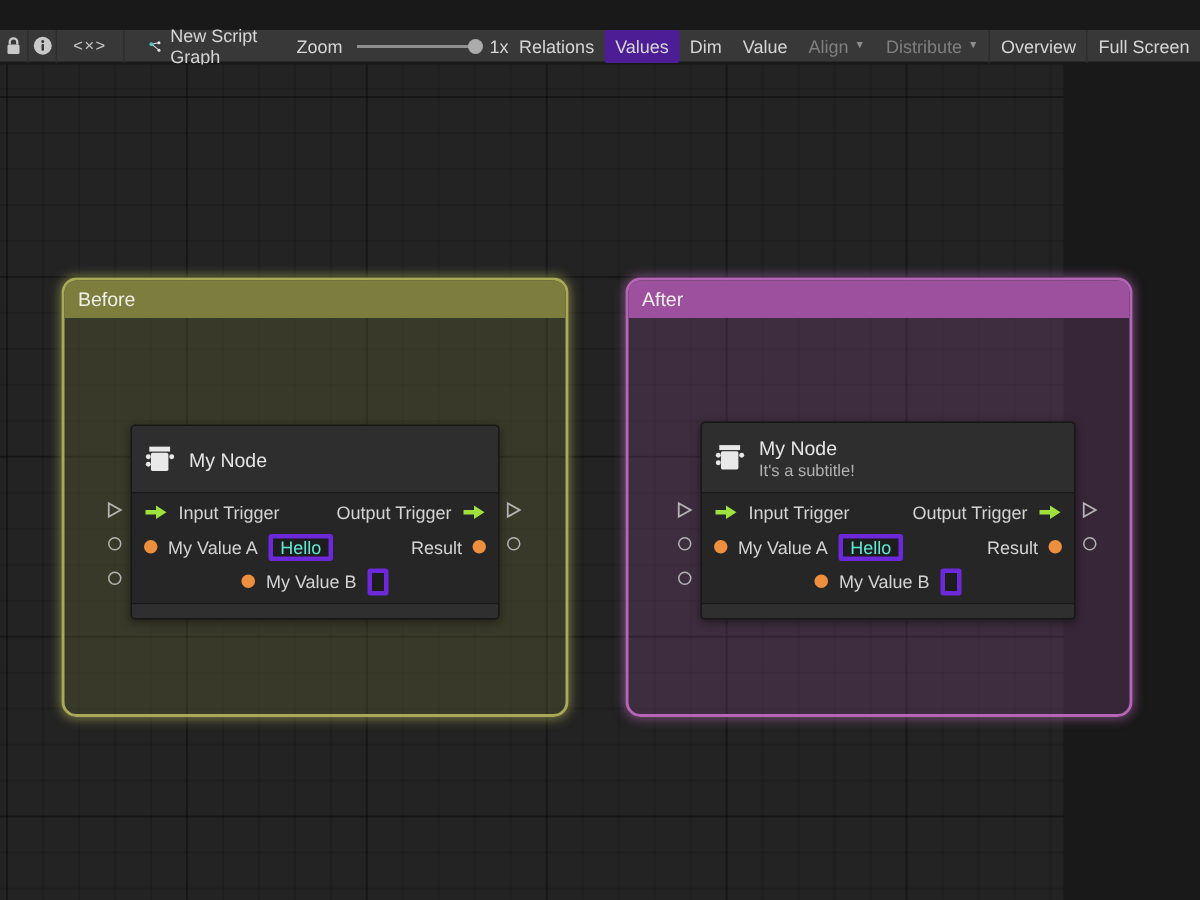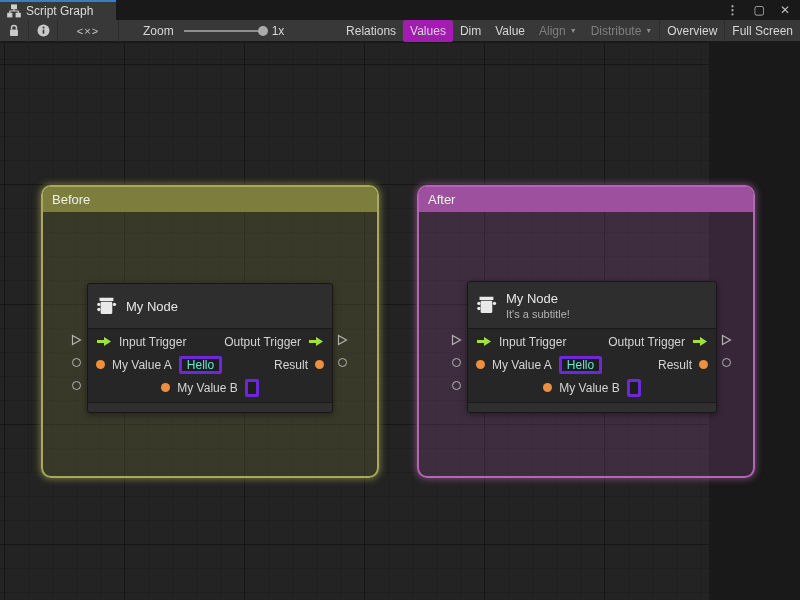--- a/index.html
+++ b/index.html
@@ -26,21 +26,21 @@
   .tb-icon-btn { width:28px; padding:0; }
   .tb-sep { width:1px; height:22px; background:#2d2d2d; }
   .code-glyph { font-size:11px; color:#c7c7c7; letter-spacing:1px; }
   .newgraph { display:flex; align-items:center; gap:6px; margin-left:16px; }
   .zoom-cluster { display:flex; align-items:center; margin-left:24px; }
   .zoom-track { position:relative; width:80px; height:2px; background:#8f8f8f; margin-left:10px; }
   .zoom-handle { position:absolute; right:-4px; top:-4px; width:10px; height:10px; border-radius:50%;
                  background:#ababab; }
   .zoom-val { margin-left:8px; }
   .tb-right { margin-left:auto; display:flex; align-items:center; height:22px; }
-  .tb-right .tb-btn.active { background:#a21caf; border-radius:2px; }
+  .tb-right .tb-btn.active { background:#4c1d95; border-radius:2px; }
   .tb-btn.disabled { color:#7f7f7f; }
   .dd-arrow { font-size:7px; margin-left:4px; color:#8d8d8d; }
 
   
   .canvas { position:absolute; left:0; top:43px; width:709px; height:557px; background-color:#232323;
     background-image:
       repeating-linear-gradient(to right,  rgba(0,0,0,0.28) 0 1px, transparent 1px 120px),
       repeating-linear-gradient(to bottom, rgba(0,0,0,0.28) 0 1px, transparent 1px 120px),
       repeating-linear-gradient(to right,  rgba(0,0,0,0.12) 0 1px, transparent 1px 24px),
       repeating-linear-gradient(to bottom, rgba(0,0,0,0.12) 0 1px, transparent 1px 24px);
@@ -89,38 +89,20 @@
   .eport { position:absolute; }
   .ecircle { width:9px; height:9px; border:1px solid #b4b4b4; border-radius:50%; }
   svg.etri  { display:block; }
   .arrow-svg { display:block; flex:none; }
 </style>
 </head>
 <body>
 
 <div class="window">
 
-  <div class="tabbar">
-    <div class="tab">
-      <svg width="14" height="14" viewBox="0 0 14 14">
-        <g stroke="#cfcfcf" stroke-width="1.2" fill="none">
-          <rect x="4.6" y="1" width="4.8" height="3.6" fill="#cfcfcf"></rect>
-          <path d="M7 4.8 V7 M2.8 9.4 V7 H11.2 V9.4"></path>
-          <rect x="0.8" y="9.4" width="4" height="3.4" fill="#cfcfcf"></rect>
-          <rect x="9.2" y="9.4" width="4" height="3.4" fill="#cfcfcf"></rect>
-        </g>
-      </svg>
-      <span class="tab-label">Script Graph</span>
-    </div>
-    <div class="win-controls">
-      <span class="menu-glyph">⋮</span>
-      <span>▢</span>
-      <span>✕</span>
-    </div>
-  </div>
 
   <div class="toolbar">
     <div class="tb-btn tb-icon-btn">
       <svg width="12" height="13" viewBox="0 0 12 13">
         <path d="M3.5 5.6 V4 a2.5 2.5 0 0 1 5 0 V5.6" stroke="#c9c9c9" stroke-width="1.5" fill="none"></path>
         <rect x="2" y="5.6" width="8" height="6.4" rx="1" fill="#c9c9c9"></rect>
       </svg>
     </div>
     <div class="tb-sep"></div>
     <div class="tb-btn tb-icon-btn">
@@ -129,20 +111,29 @@
         <circle cx="6.5" cy="3.6" r="1" fill="#343434"></circle>
         <rect x="5.7" y="5.4" width="1.6" height="4.4" rx="0.5" fill="#343434"></rect>
       </svg>
     </div>
     <div class="tb-sep"></div>
     <div class="tb-btn" style="width:60px;">
       <span class="code-glyph">&lt;×&gt;</span>
     </div>
     <div class="tb-sep"></div>
 
+    <div class="newgraph">
+      <svg width="14" height="14" viewBox="0 0 14 14">
+        <path d="M3.2 4.6 L10.8 3 M3.2 4.6 L11 10.8" stroke="#dddddd" stroke-width="1.1" fill="none"></path>
+        <circle cx="3" cy="4.6" r="2" fill="#4ecdc4"></circle>
+        <circle cx="11" cy="3" r="1.6" fill="#e8e8e8"></circle>
+        <circle cx="11" cy="11" r="1.6" fill="#e8e8e8"></circle>
+      </svg>
+      <span>New Script Graph</span>
+    </div>
 
     <div class="zoom-cluster">
       <span>Zoom</span>
       <div class="zoom-track">
         <div class="zoom-handle"></div>
       </div>
       <span class="zoom-val">1x</span>
     </div>
 
     <div class="tb-right">

